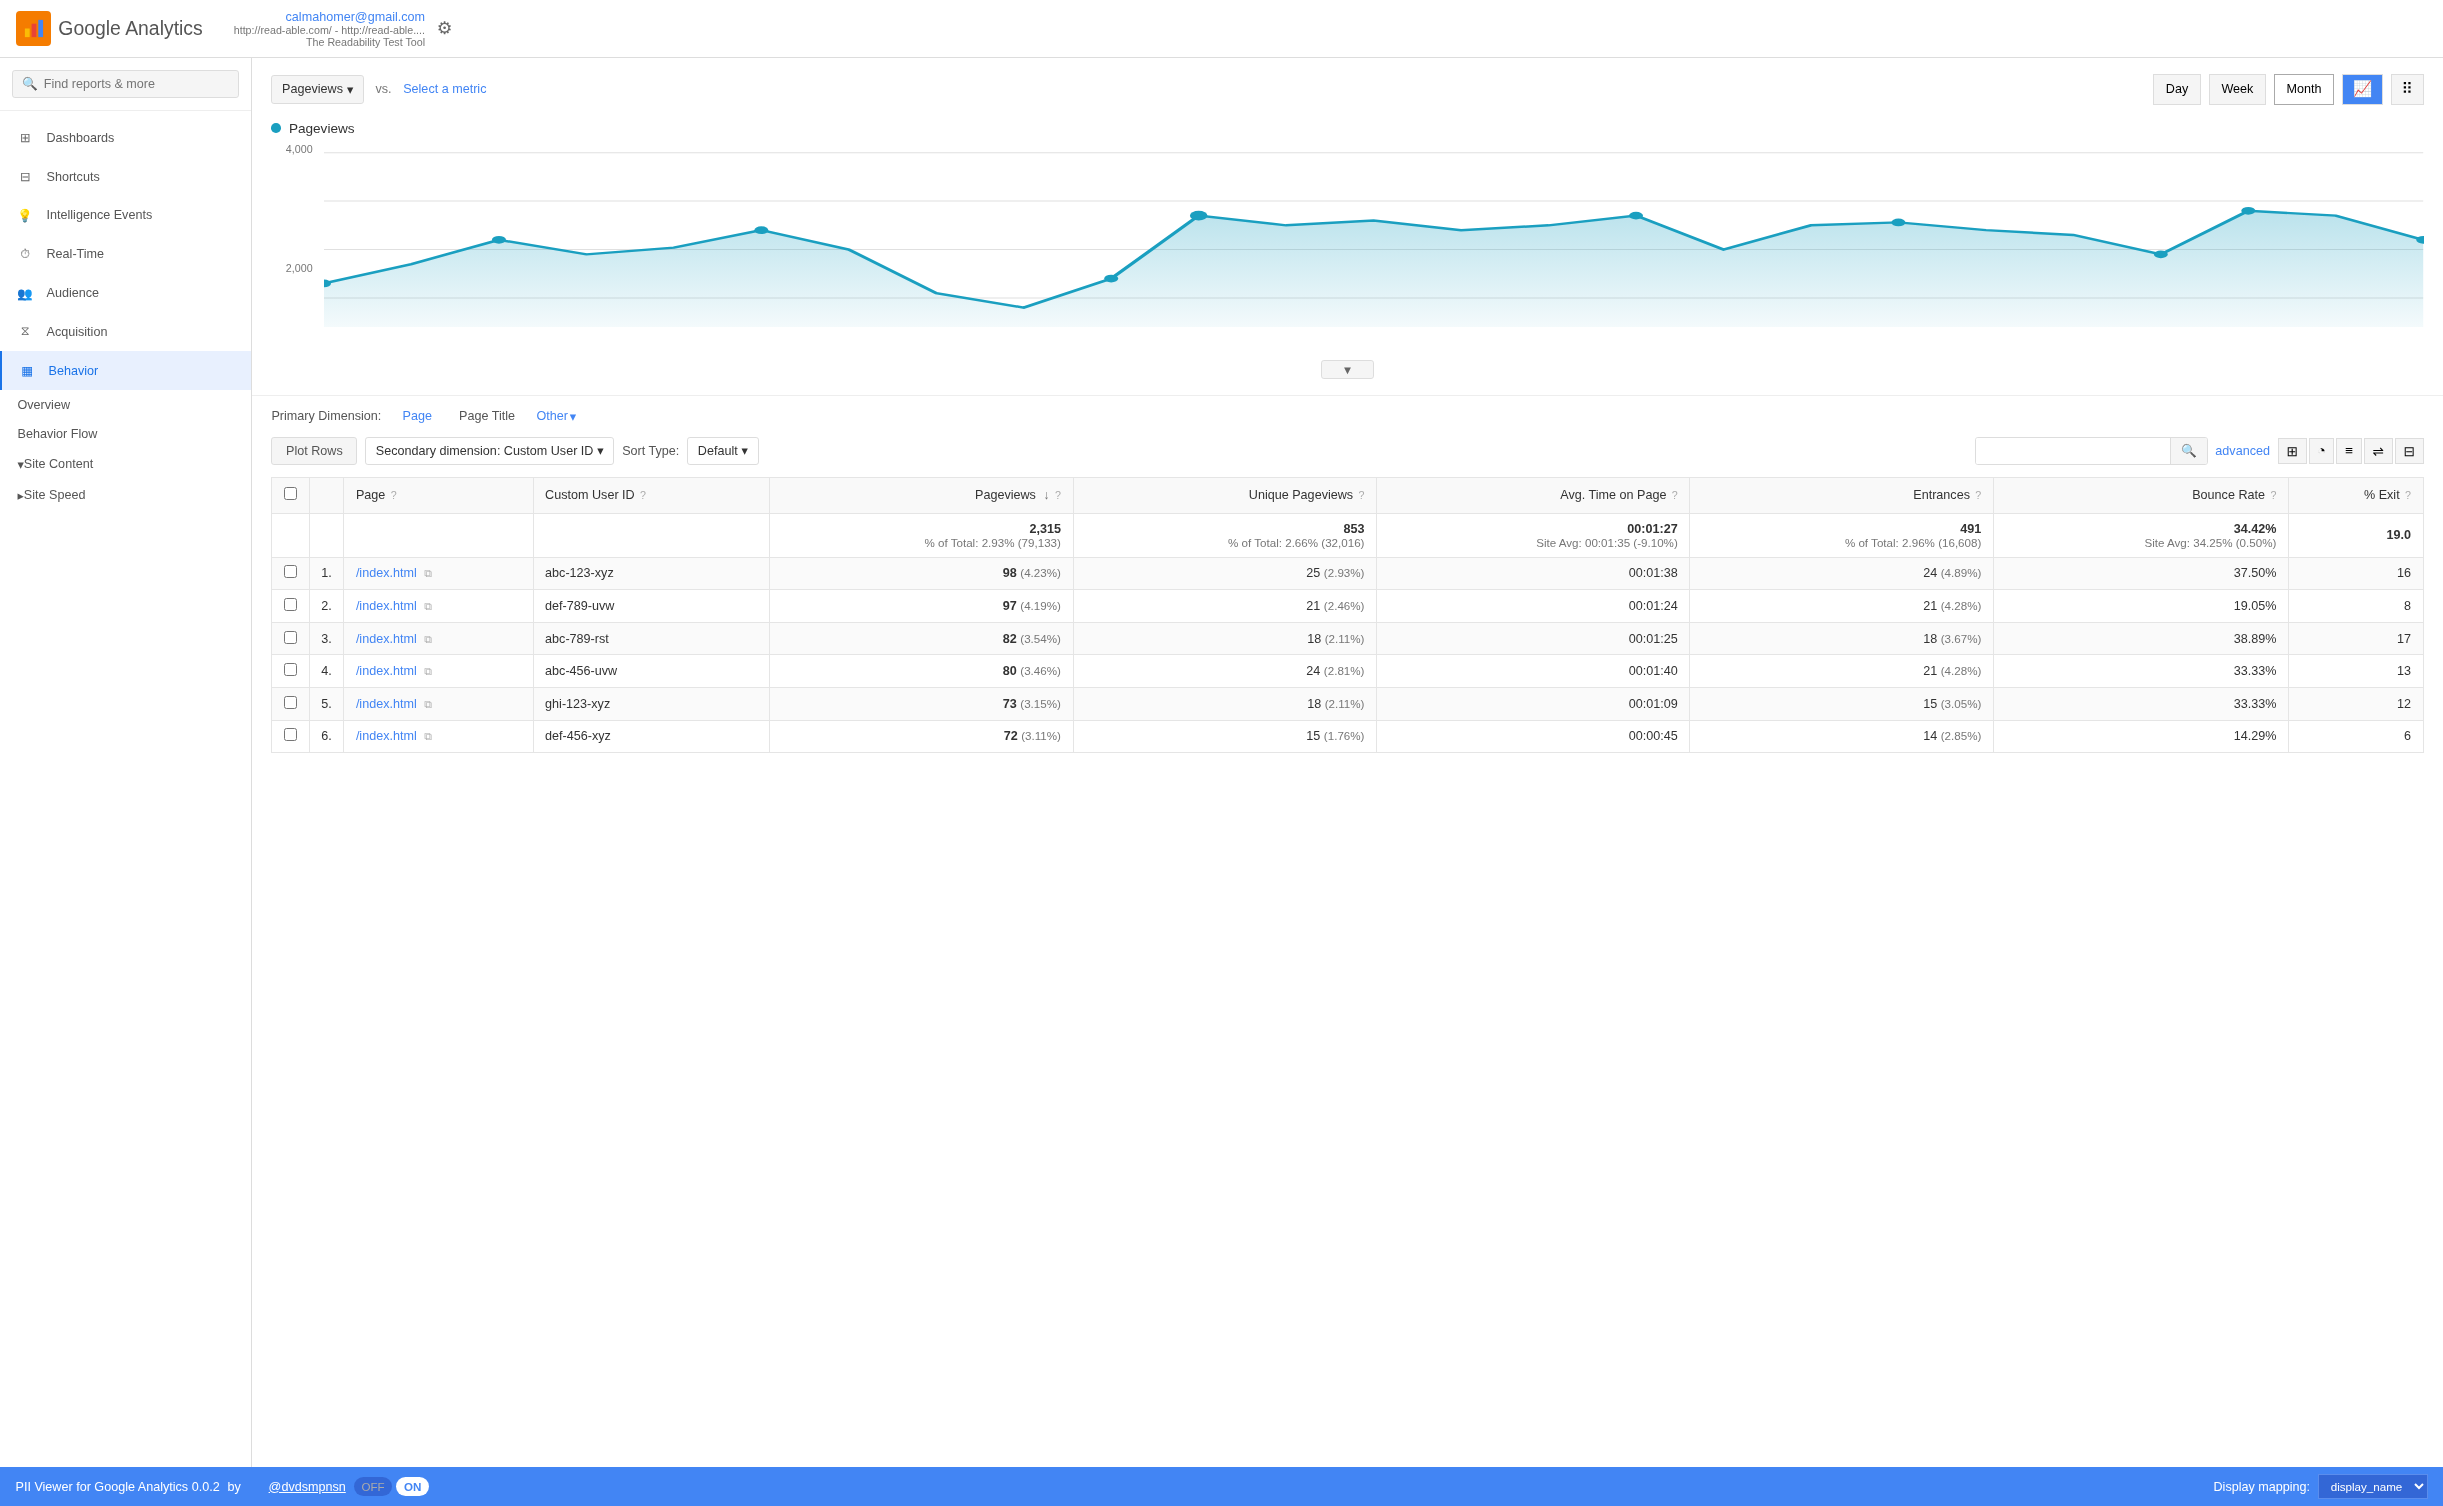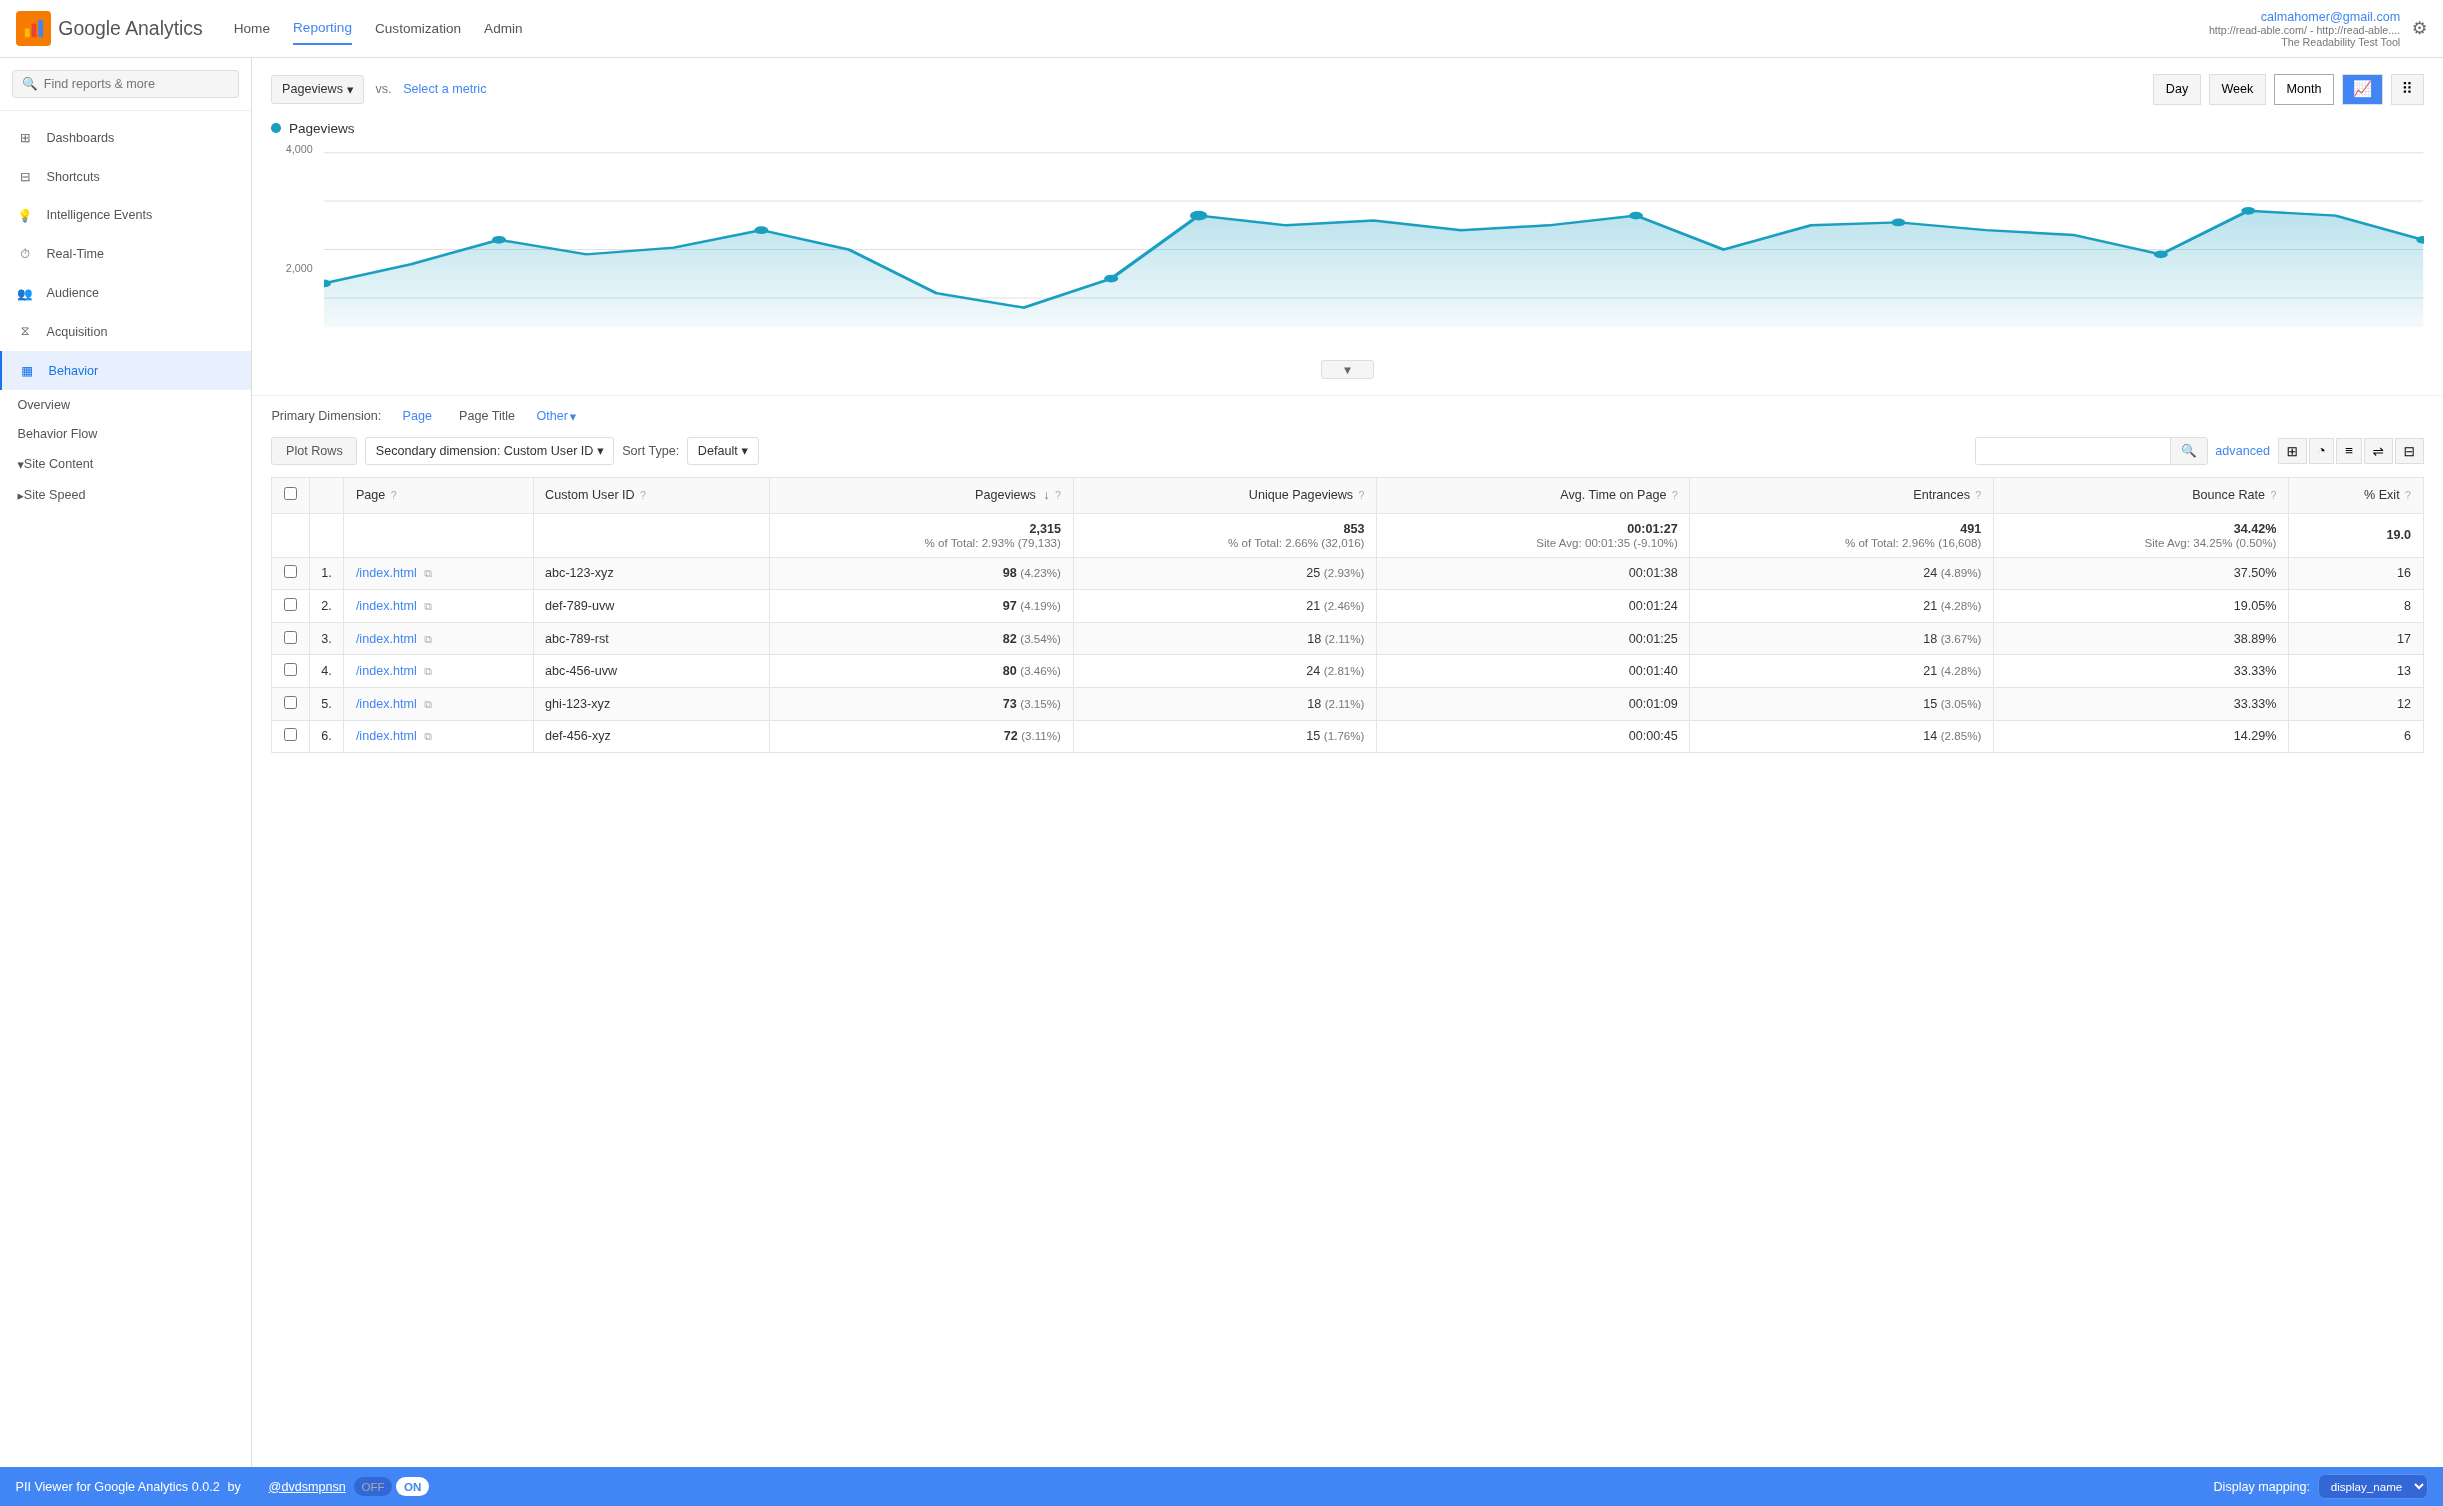--- a/index.html
+++ b/index.html
@@ -168,47 +168,41 @@
     .footer-bar {
       position: fixed; bottom: 0; left: 0; right: 0; background: #4285f4; color: #fff;
       height: 39px; display: flex; align-items: center; justify-content: space-between;
       padding: 0 15.5px; z-index: 100; font-size: 12.6px;
     }
     .footer-left { display: flex; align-items: center; gap: 7.8px; }
     .footer-toggle { display: flex; align-items: center; gap: 3.9px; }
     .toggle-off { background: #3367d6; border-radius: 19.4px; padding: 2.9px 7.8px; font-size: 11.6px; color: #aaa; }
     .toggle-on { background: #fff; color: #4285f4; border-radius: 19.4px; padding: 2.9px 7.8px; font-size: 11.6px; font-weight: bold; }
     .footer-right { display: flex; align-items: center; gap: 7.8px; }
-    .display-select { background: #3367d6; border: 1px solid #5a8ded; color: #fff; padding: 3.9px 7.8px; border-radius: 7px; font-size: 11.6px; cursor: pointer; }
+    .display-select { background: #3367d6; border: 1px solid #5a8ded; color: #fff; padding: 3.9px 7.8px; border-radius: 0; font-size: 11.6px; cursor: pointer; }
 
     
     ::-webkit-scrollbar { width: 5.8px; }
     ::-webkit-scrollbar-track { background: #f5f5f5; }
     ::-webkit-scrollbar-thumb { background: #ccc; border-radius: 2.9px; }
   </style>
 </head>
 <body>
 
 <div class="header">
   <div class="header-logo">
     <div class="logo-icon">
       <svg viewBox="0 0 24 24" fill="white">
         <rect x="3" y="12" width="5" height="9" fill="#fbbc05"></rect>
         <rect x="10" y="7" width="5" height="14" fill="#ea4335"></rect>
         <rect x="17" y="3" width="5" height="18" fill="#4285f4"></rect>
       </svg>
     </div>
     <span class="logo-text">Google Analytics</span>
   </div>
-  <nav class="header-nav">
-    <a class="nav-item">Home</a>
-    <a class="nav-item active">Reporting</a>
-    <a class="nav-item">Customization</a>
-    <a class="nav-item">Admin</a>
-  </nav>
   <div class="header-right">
     <div class="user-info">
       <div class="user-email">calmahomer@gmail.com</div>
       <div class="user-site">http://read-able.com/ - http://read-able....</div>
       <div class="user-site">The Readability Test Tool</div>
     </div>
     <span class="gear-icon">⚙</span>
   </div>
 </div>
 

